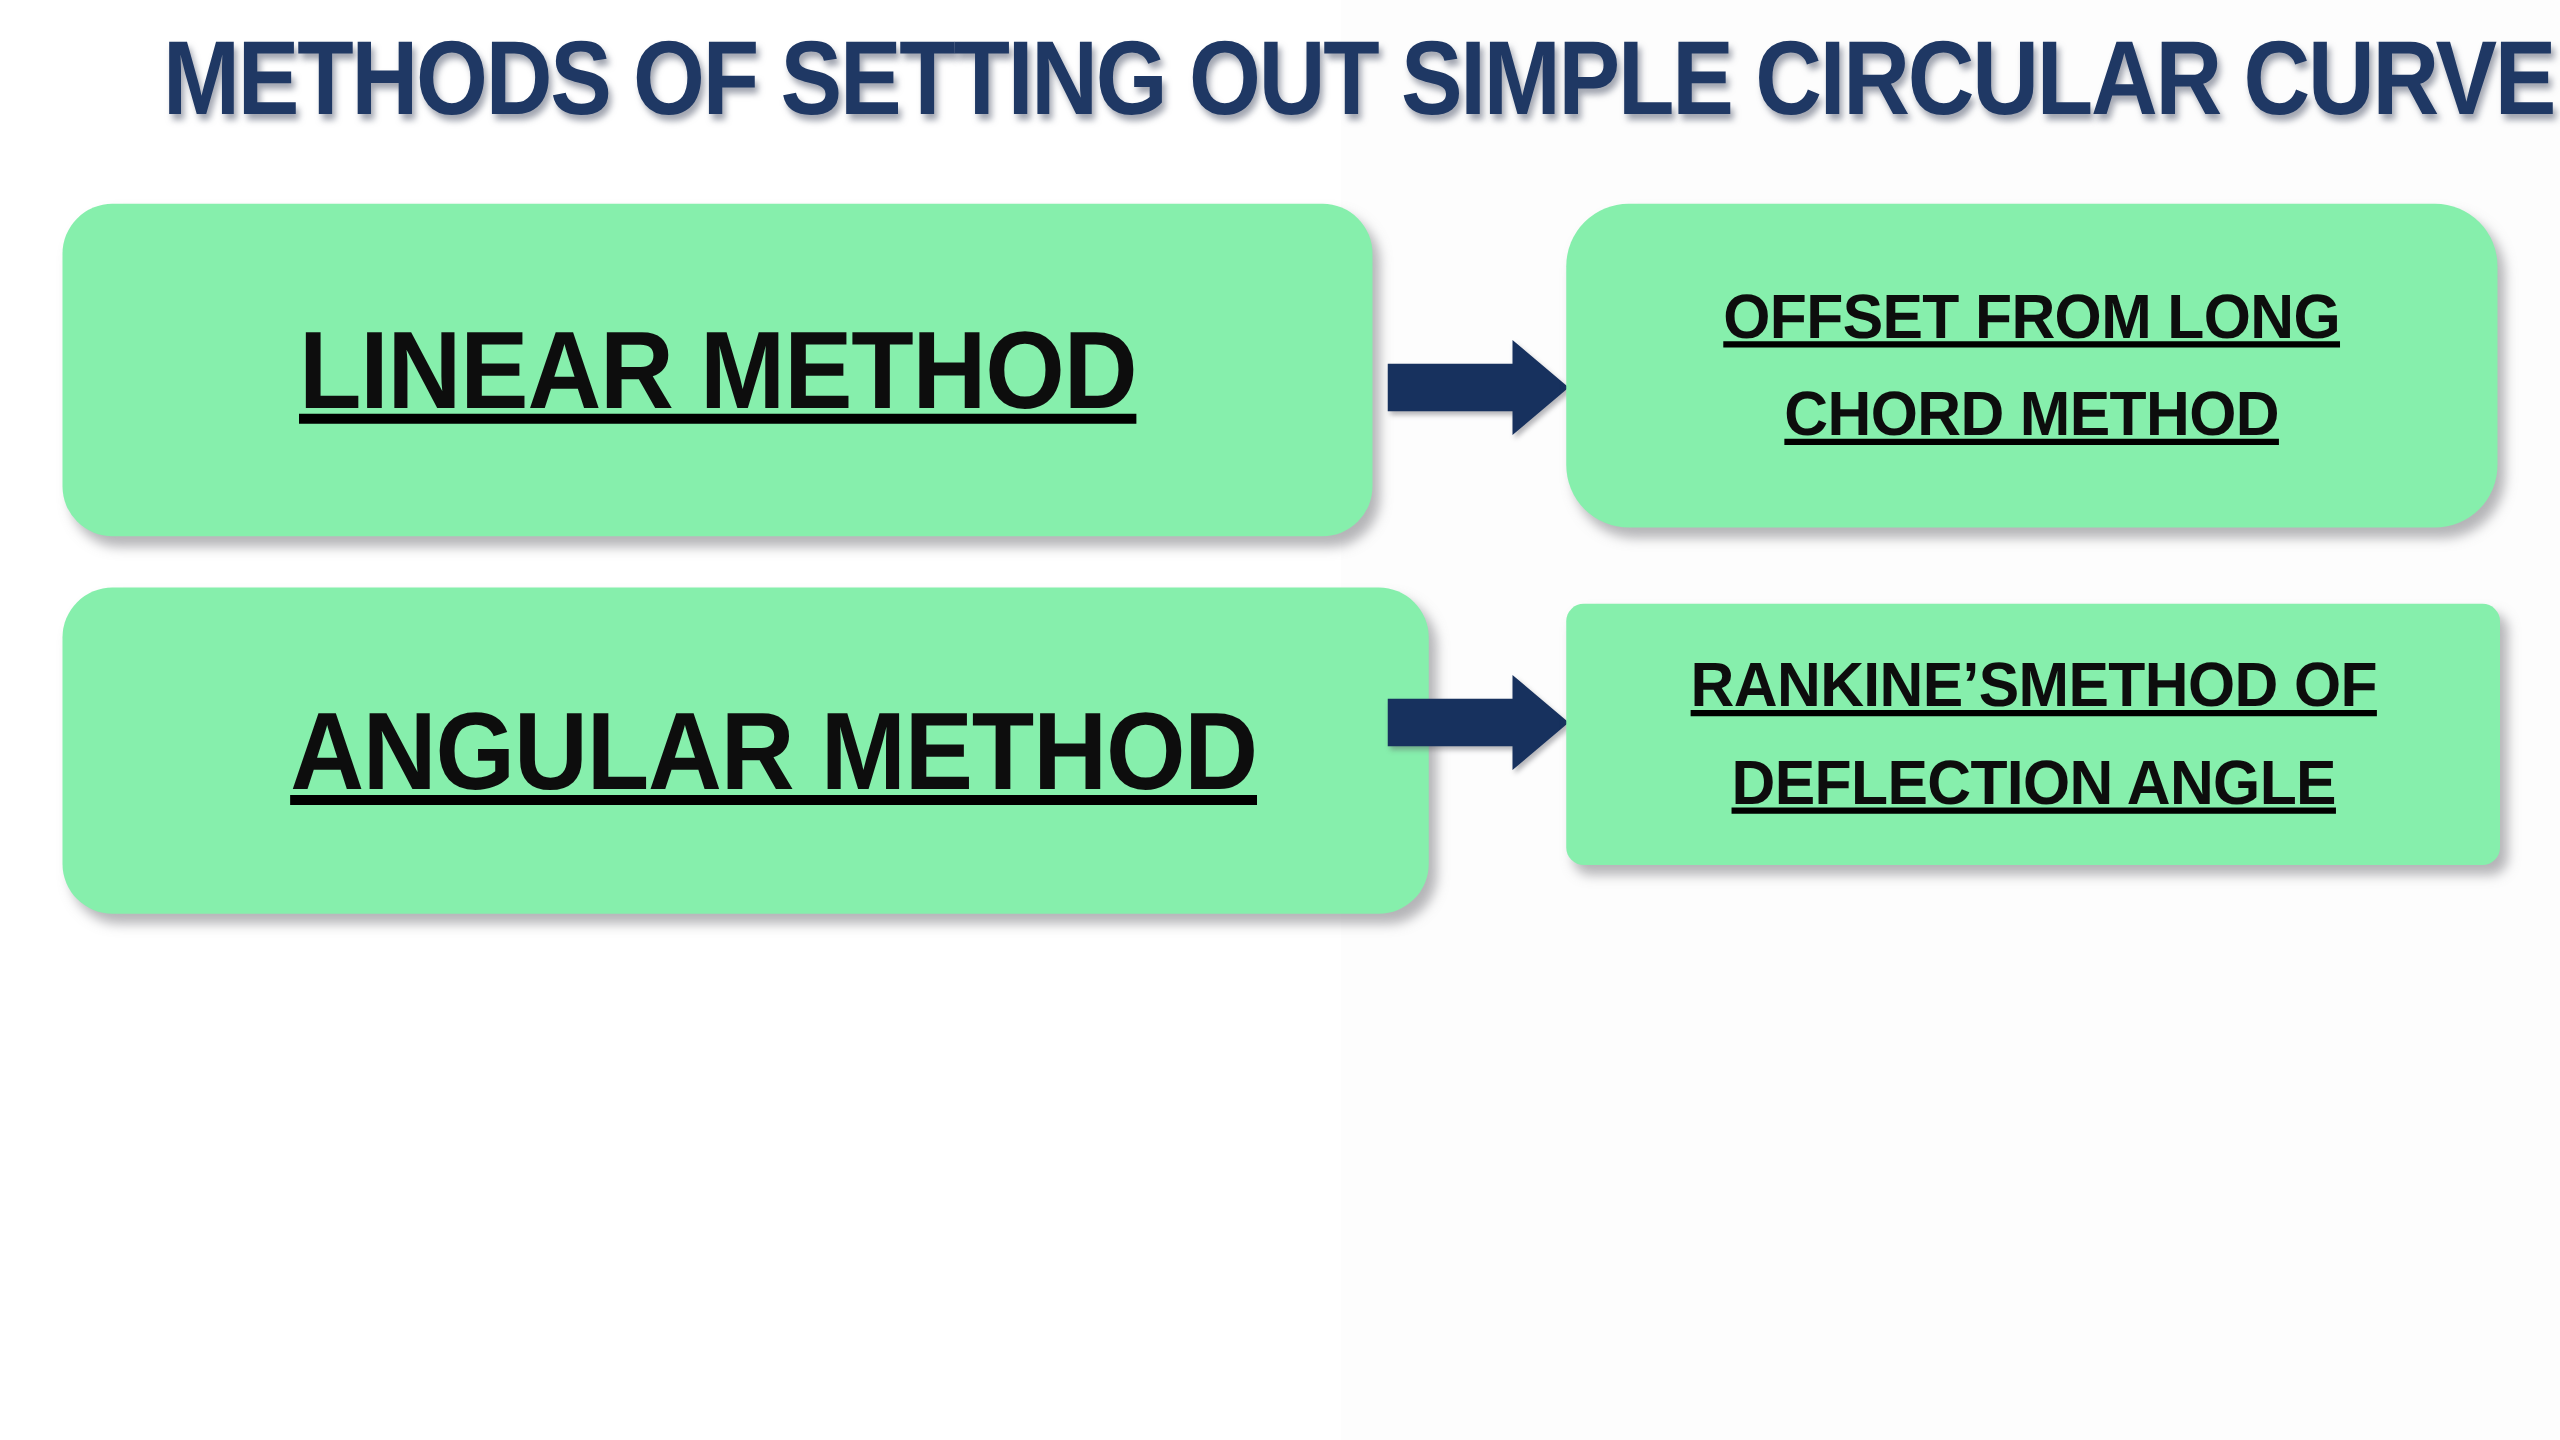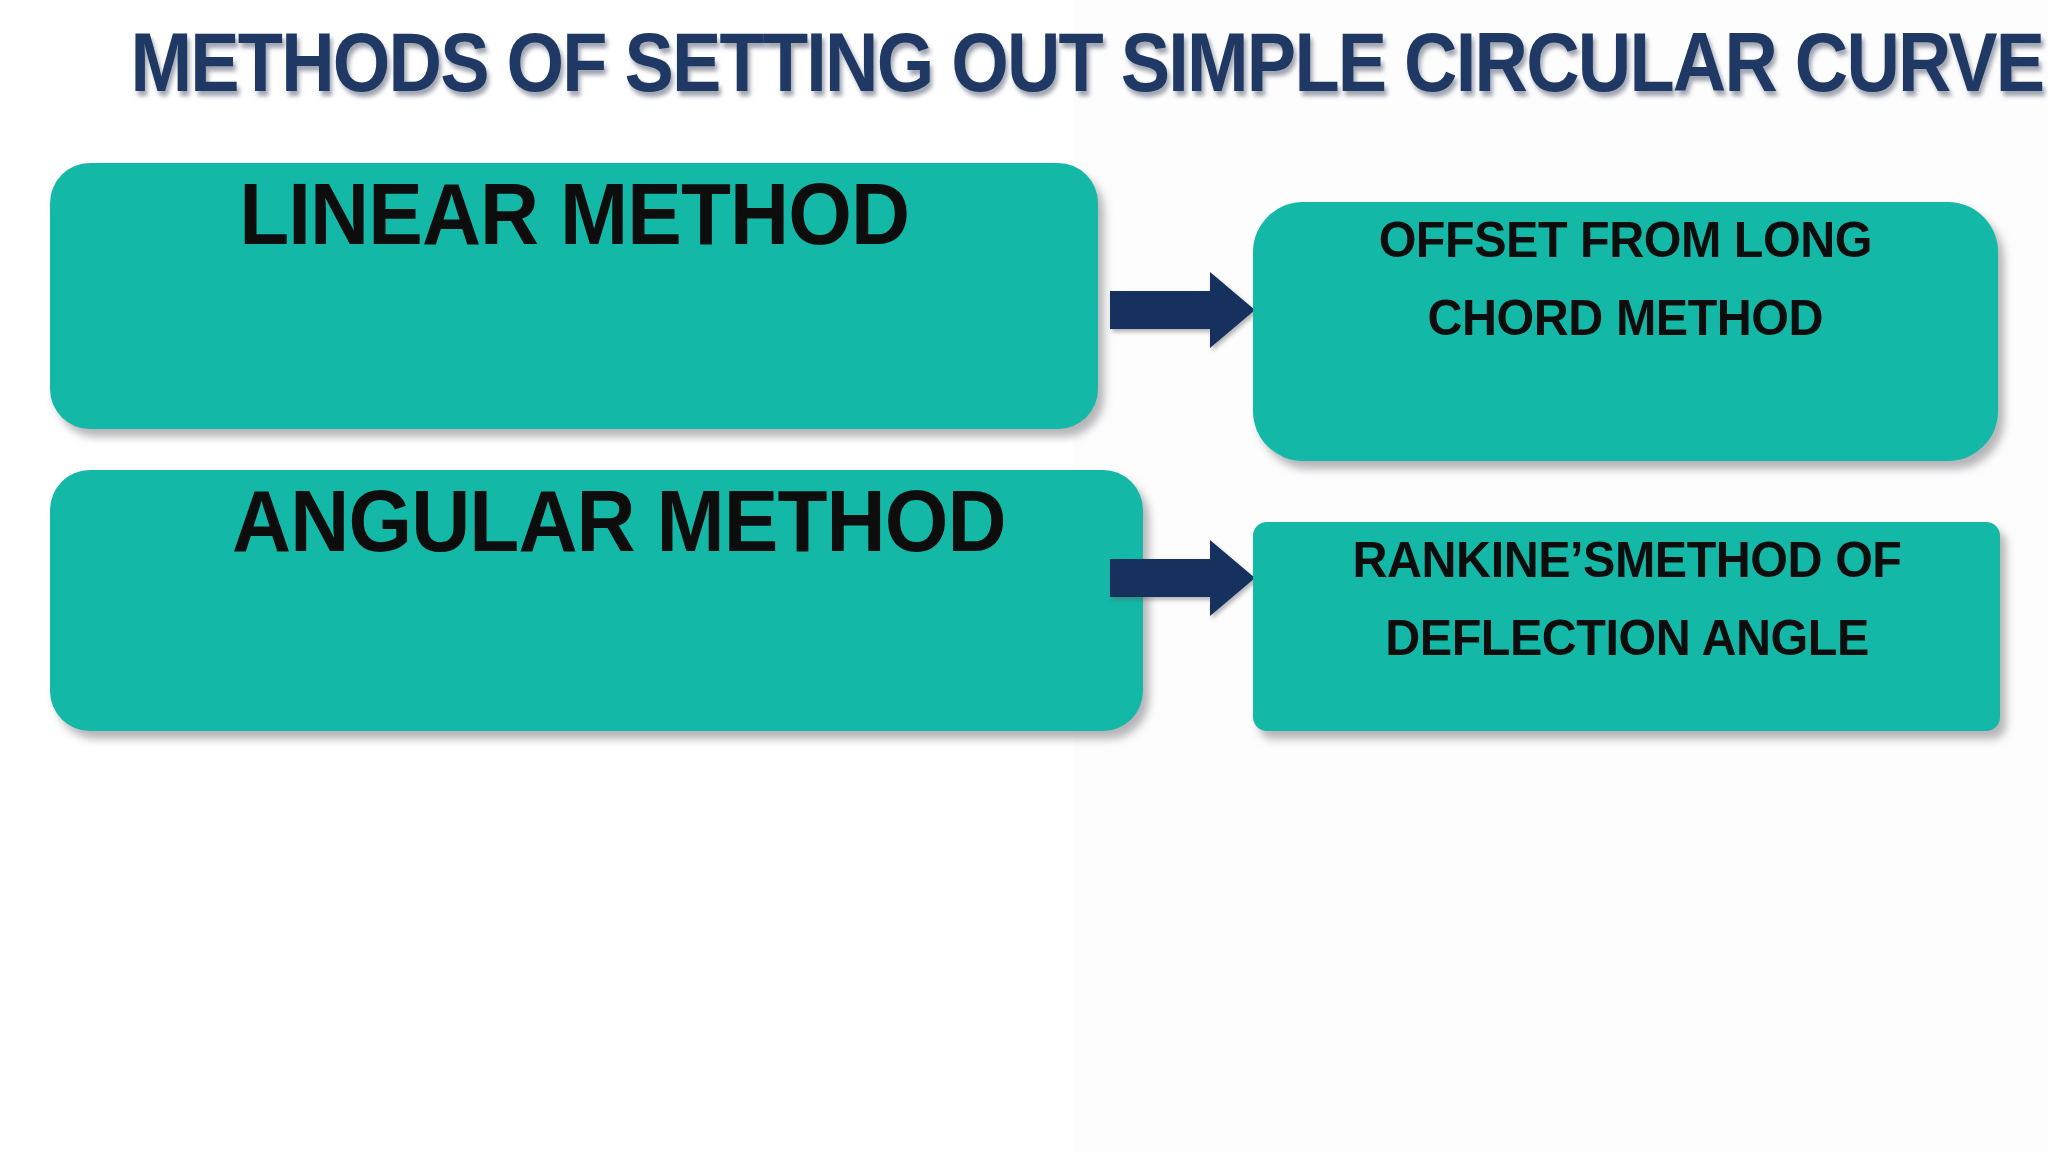--- a/index.html
+++ b/index.html
@@ -24,27 +24,28 @@
     display:inline-block;
     font-size:84px;font-weight:bold;
     letter-spacing:-2px;
     color:#1F3864;
     transform:scaleX(0.88);
     transform-origin:center;
     text-shadow:3px 5px 5px rgba(130,135,150,0.75);
   }
   .ybox{
     position:absolute;
-    background:#14b8a6;
+    background:#86efac;
     box-shadow:6px 8px 9px rgba(110,110,115,0.5);
-    display:flex;align-items:flex-start;justify-content:center;
+    display:flex;align-items:center;justify-content:center;
     text-align:center;
+    text-decoration:underline;
   }
   .ybox.big{border-radius:40px;}
-  .ybox.small{border-radius:50px;margin-top:39px;}
+  .ybox.small{border-radius:50px;}
   .method-label{
     display:inline-block;
     font-size:88px;font-weight:bold;color:#0d0d0d;
     letter-spacing:-1px;
     transform:scaleX(0.93);
     transform-origin:center;
     white-space:nowrap;
   }
   .result-label{
     font-size:50px;font-weight:bold;color:#0d0d0d;

